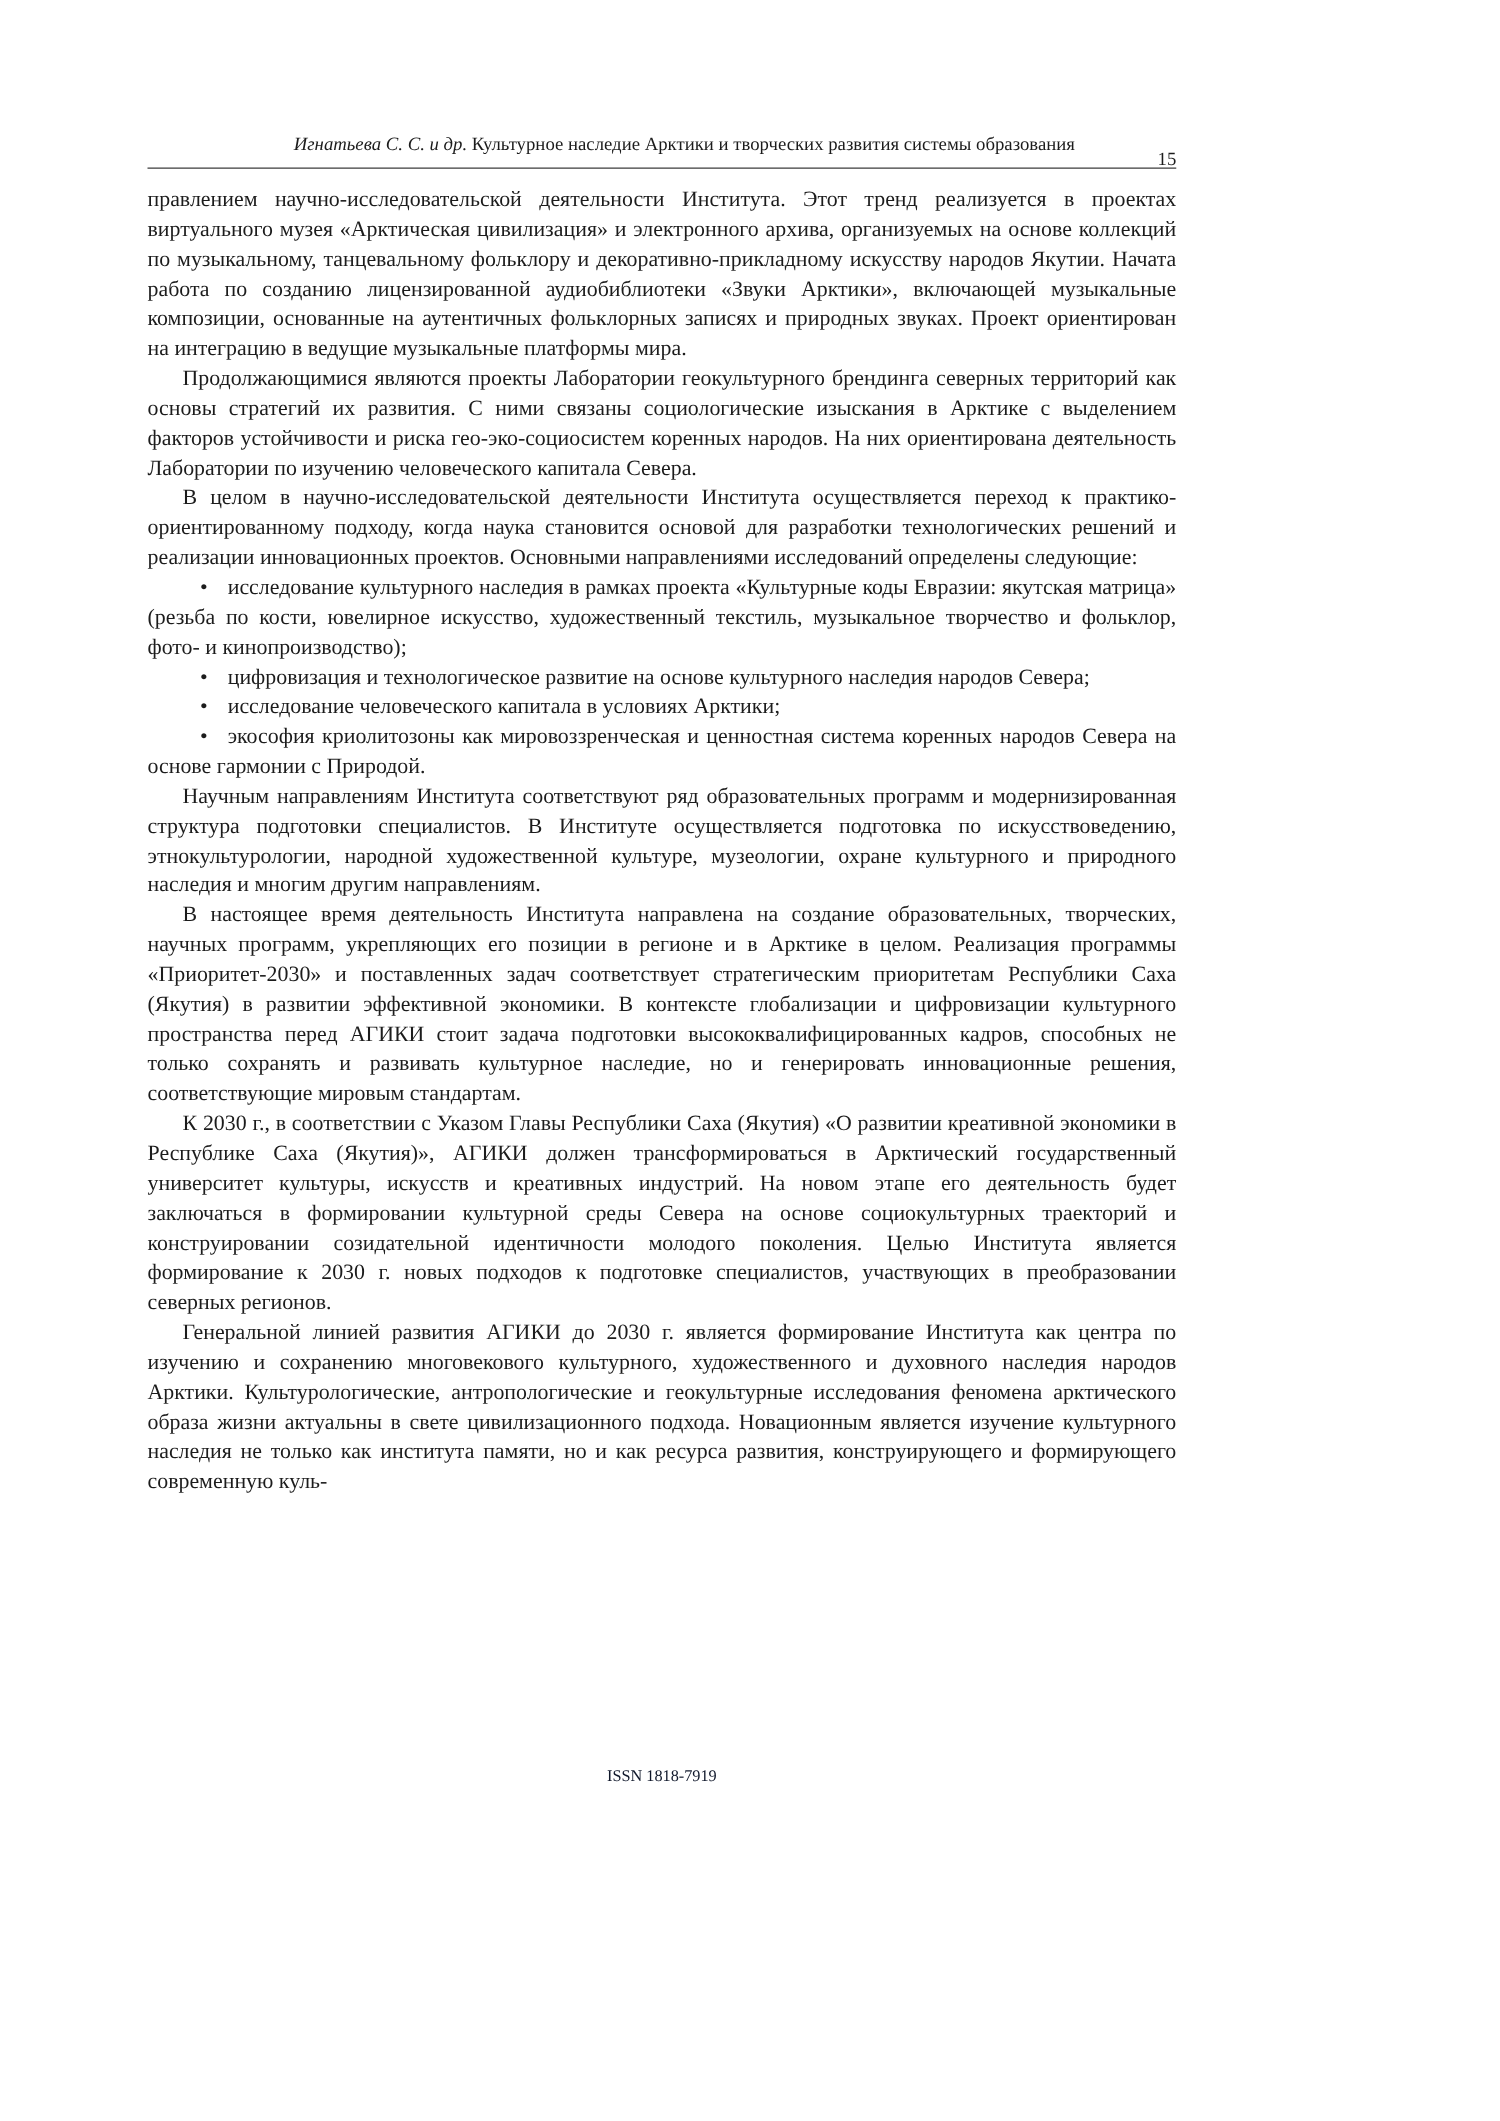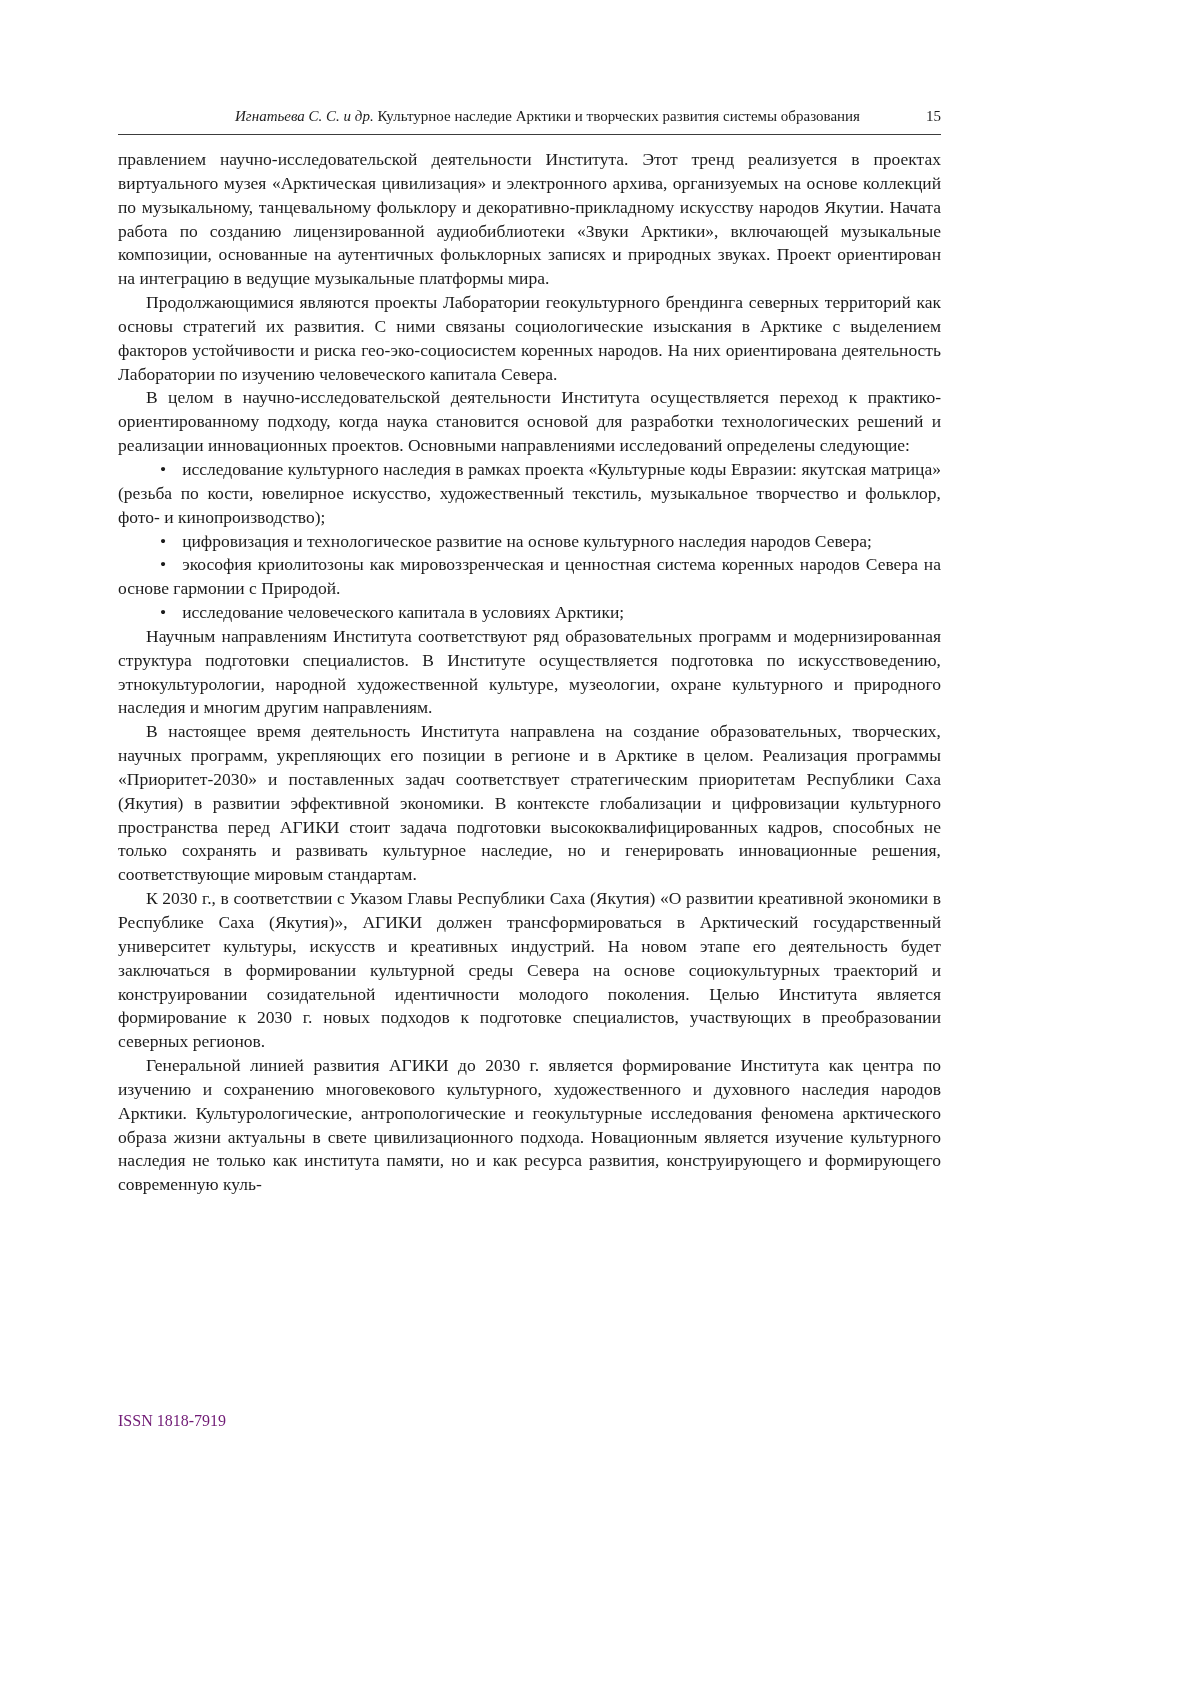--- a/index.html
+++ b/index.html
@@ -24,21 +24,21 @@
     font-size: 15px;
     line-height: 20px;
     text-align: center;
     padding: 0 26px;
     white-space: nowrap;
   }
   .running-authors { font-style: italic; margin-left: 36px; }
   .running-page-number {
     position: absolute;
     right: 0;
-    top: 0;
+    top: 12px;
     font-style: normal;
     margin-left: 36px;
   }
   .head-rule {
     border: none;
     border-top: 1.4px solid #3c3c3c;
     margin-top: 8px;
   }
   .body-text {
     margin-top: 13px;
@@ -48,24 +48,24 @@
   }
   .para { text-indent: 28px; }
   .para.no-indent { text-indent: 0; }
   .bullet { text-indent: 42px; }
   .bullet .dot { padding-right: 16px; }
   .page-footer {
     position: absolute;
     left: 118px;
     top: 1410px;
     width: 823px;
-    text-align: left;
-    font-size: 16px;
+    text-align: center;
+    font-size: 13px;
     line-height: 21.5px;
-    color: #701a75;
+    color: #0f172a;
   }
 </style>
 </head>
 <body>
 
 <div class="page">
   <div class="content">
 
     <header class="running-head">
       <span class="running-authors">Игнатьева С. С. и др.</span>
@@ -74,22 +74,22 @@
     </header>
 
     <hr class="head-rule">
 
     <main class="body-text" id="article-body">
         <p class="para no-indent">правлением научно-исследовательской деятельности Института. Этот тренд реализуется в проектах виртуального музея «Арктическая цивилизация» и электронного архива, организуемых на основе коллекций по музыкальному, танцевальному фольклору и декоративно-прикладному искусству народов Якутии. Начата работа по созданию лицензированной аудиобиблиотеки «Звуки Арктики», включающей музыкальные композиции, основанные на аутентичных фольклорных записях и природных звуках. Проект ориентирован на интеграцию в ведущие музыкальные платформы мира.</p>
         <p class="para">Продолжающимися являются проекты Лаборатории геокультурного брендинга северных территорий как основы стратегий их развития. С ними связаны социологические изыскания в Арктике с выделением факторов устойчивости и риска гео-эко-социосистем коренных народов. На них ориентирована деятельность Лаборатории по изучению человеческого капитала Севера.</p>
         <p class="para">В целом в научно-исследовательской деятельности Института осуществляется переход к практико-ориентированному подходу, когда наука становится основой для разработки технологических решений и реализации инновационных проектов. Основными направлениями исследований определены следующие:</p>
         <p class="bullet"><span class="dot">•</span>исследование культурного наследия в рамках проекта «Культурные коды Евразии: якутская матрица» (резьба по кости, ювелирное искусство, художественный текстиль, музыкальное творчество и фольклор, фото- и кинопроизводство);</p>
         <p class="bullet"><span class="dot">•</span>цифровизация и технологическое развитие на основе культурного наследия народов Севера;</p>
+        <p class="bullet"><span class="dot">•</span>исследование человеческого капитала в условиях Арктики;</p>
         <p class="bullet"><span class="dot">•</span>экософия криолитозоны как мировоззренческая и ценностная система коренных народов Севера на основе гармонии с Природой.</p>
-        <p class="bullet"><span class="dot">•</span>исследование человеческого капитала в условиях Арктики;</p>
         <p class="para">Научным направлениям Института соответствуют ряд образовательных программ и модернизированная структура подготовки специалистов. В Институте осуществляется подготовка по искусствоведению, этнокультурологии, народной художественной культуре, музеологии, охране культурного и природного наследия и многим другим направлениям.</p>
         <p class="para">В настоящее время деятельность Института направлена на создание образовательных, творческих, научных программ, укрепляющих его позиции в регионе и в Арктике в целом. Реализация программы «Приоритет-2030» и поставленных задач соответствует стратегическим приоритетам Республики Саха (Якутия) в развитии эффективной экономики. В контексте глобализации и цифровизации культурного пространства перед АГИКИ стоит задача подготовки высококвалифицированных кадров, способных не только сохранять и развивать культурное наследие, но и генерировать инновационные решения, соответствующие мировым стандартам.</p>
         <p class="para">К 2030 г., в соответствии с Указом Главы Республики Саха (Якутия) «О развитии креативной экономики в Республике Саха (Якутия)», АГИКИ должен трансформироваться в Арктический государственный университет культуры, искусств и креативных индустрий. На новом этапе его деятельность будет заключаться в формировании культурной среды Севера на основе социокультурных траекторий и конструировании созидательной идентичности молодого поколения. Целью Института является формирование к 2030 г. новых подходов к подготовке специалистов, участвующих в преобразовании северных регионов.</p>
         <p class="para">Генеральной линией развития АГИКИ до 2030 г. является формирование Института как центра по изучению и сохранению многовекового культурного, художественного и духовного наследия народов Арктики. Культурологические, антропологические и геокультурные исследования феномена арктического образа жизни актуальны в свете цивилизационного подхода. Новационным является изучение культурного наследия не только как института памяти, но и как ресурса развития, конструирующего и формирующего современную куль-</p>
       </main>
 
   </div>
 
   <footer class="page-footer">
     <div>ISSN 1818-7919</div>

